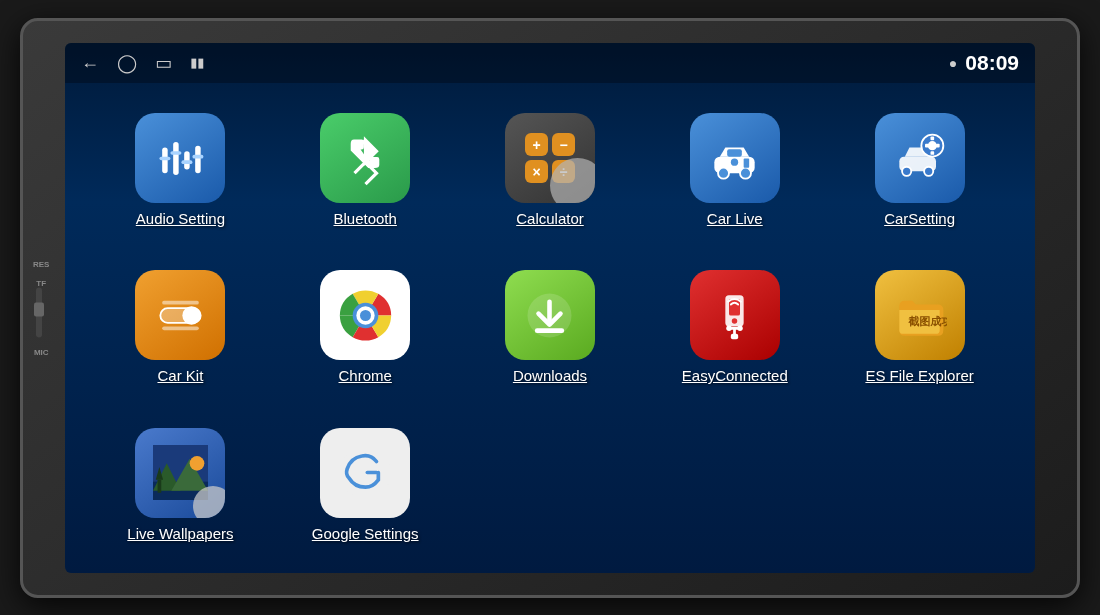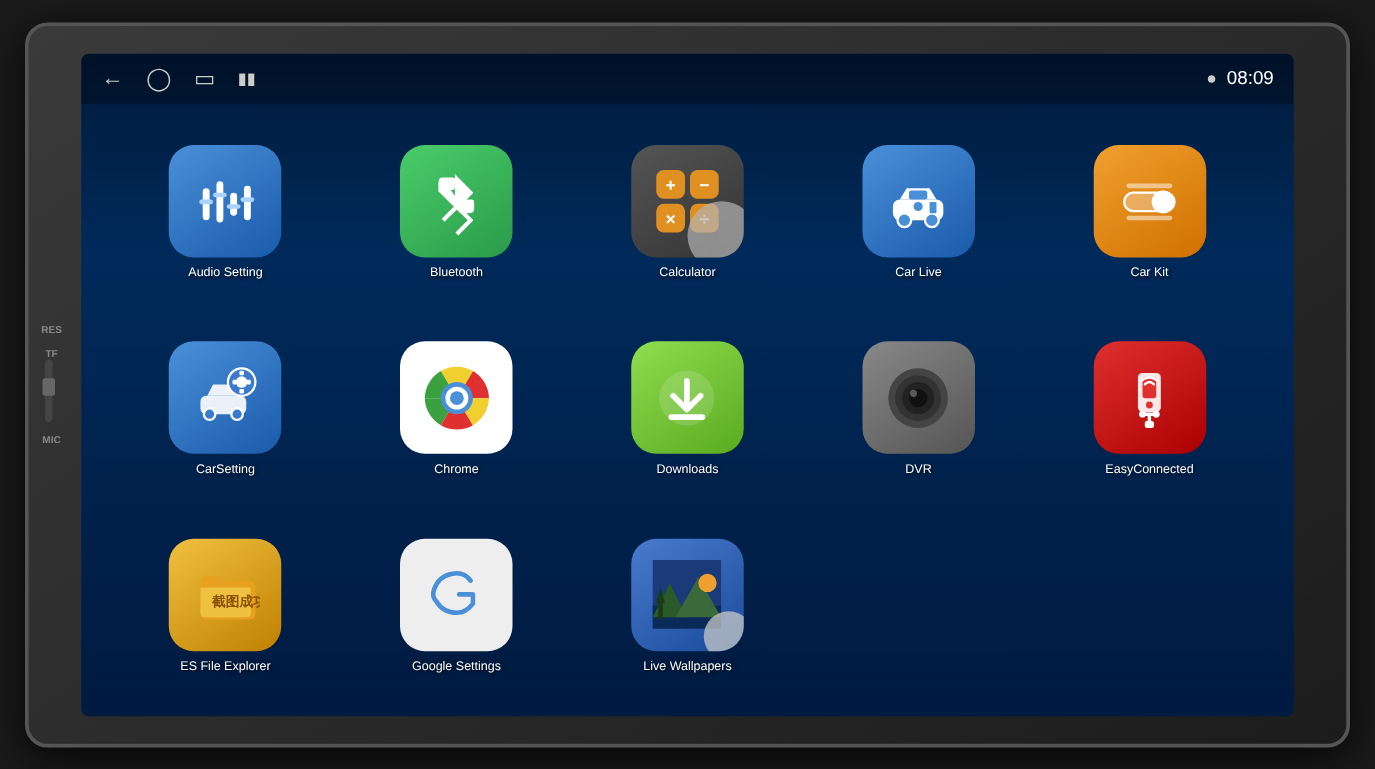--- a/index.html
+++ b/index.html
@@ -99,22 +99,22 @@
       right: 16px;
       top: 50%;
       transform: translateY(-50%);
       display: flex;
       align-items: center;
       gap: 8px;
     }
 
     .time {
       color: #fff;
-      font-size: 15px;
-      font-weight: normal;
+      font-size: 21px;
+      font-weight: bold;
     }
 
     .location-icon {
       color: #ccc;
       font-size: 14px;
     }
 
     .apps-grid {
       display: grid;
       grid-template-columns: repeat(5, 1fr);
@@ -139,24 +139,25 @@
       border-radius: 20px;
       display: flex;
       align-items: center;
       justify-content: center;
       position: relative;
       overflow: hidden;
     }
 
     .app-label {
       color: #fff;
-      font-size: 10px;
+      font-size: 15px;
       text-align: right;
       text-shadow: 1px 1px 3px rgba(0,0,0,0.8);
       white-space: nowrap;
+      text-decoration: underline;
     }
 
     
     .icon-audio { background: linear-gradient(145deg, #4a90d9, #1a5aaa); }
     .icon-aux { background: linear-gradient(145deg, #4a90d9, #1a5aaa); }
     .icon-bluetooth { background: linear-gradient(145deg, #4acd6a, #2a9a4a); }
     .icon-btmusic { background: linear-gradient(145deg, #4acd6a, #2a9a4a); }
     .icon-calculator { background: linear-gradient(145deg, #555, #333); }
     .icon-carinfo { background: linear-gradient(145deg, #4a90d9, #1a5aaa); }
     .icon-carkit { background: linear-gradient(145deg, #f0a030, #d07000); }
@@ -310,54 +311,54 @@
             <circle cx="42" cy="46" r="6" fill="#4a90d9" stroke="white" stroke-width="2"></circle>
             <rect x="22" y="20" width="16" height="8" rx="2" fill="#4a90d9"></rect>
             <circle cx="30" cy="34" r="4" fill="#4a90d9"></circle>
             <rect x="40" y="30" width="6" height="10" rx="1" fill="#4a90d9"></rect>
           </svg>
         </div>
         <span class="app-label">Car Live</span>
       </div>
 
       <div class="app-item">
-        <div class="app-icon icon-carkit">
-          <svg viewBox="0 0 60 60" fill="none">
-
-            <rect x="8" y="22" width="44" height="16" rx="8" fill="white" opacity="0.3"></rect>
-            <rect x="8" y="22" width="44" height="16" rx="8" stroke="white" stroke-width="2" fill="none"></rect>
-            <circle cx="42" cy="30" r="10" fill="white"></circle>
-            <rect x="10" y="42" width="40" height="4" rx="2" fill="white" opacity="0.5"></rect>
-            <rect x="10" y="14" width="40" height="4" rx="2" fill="white" opacity="0.5"></rect>
-          </svg>
-        </div>
-        <span class="app-label">Car Kit</span>
-      </div>
-
-      <div class="app-item">
         <div class="app-icon icon-carsetting">
           <svg viewBox="0 0 60 60" fill="none">
 
             <rect x="8" y="28" width="40" height="16" rx="5" fill="white" opacity="0.9"></rect>
             <path d="M14 28 L19 18 L38 18 L43 28" fill="white" opacity="0.9"></path>
             <circle cx="16" cy="44" r="5" fill="#3a7acc" stroke="white" stroke-width="2"></circle>
             <circle cx="40" cy="44" r="5" fill="#3a7acc" stroke="white" stroke-width="2"></circle>
 
             <circle cx="44" cy="16" r="12" fill="#3a7acc" stroke="white" stroke-width="2"></circle>
             <circle cx="44" cy="16" r="5" fill="white"></circle>
             <rect x="42" y="6" width="4" height="4" rx="1" fill="white"></rect>
             <rect x="42" y="22" width="4" height="4" rx="1" fill="white"></rect>
             <rect x="36" y="14" width="4" height="4" rx="1" fill="white"></rect>
             <rect x="48" y="14" width="4" height="4" rx="1" fill="white"></rect>
           </svg>
         </div>
         <span class="app-label">CarSetting</span>
       </div>
 
       <div class="app-item">
+        <div class="app-icon icon-carkit">
+          <svg viewBox="0 0 60 60" fill="none">
+
+            <rect x="8" y="22" width="44" height="16" rx="8" fill="white" opacity="0.3"></rect>
+            <rect x="8" y="22" width="44" height="16" rx="8" stroke="white" stroke-width="2" fill="none"></rect>
+            <circle cx="42" cy="30" r="10" fill="white"></circle>
+            <rect x="10" y="42" width="40" height="4" rx="2" fill="white" opacity="0.5"></rect>
+            <rect x="10" y="14" width="40" height="4" rx="2" fill="white" opacity="0.5"></rect>
+          </svg>
+        </div>
+        <span class="app-label">Car Kit</span>
+      </div>
+
+      <div class="app-item">
         <div class="app-icon icon-chrome" style="background: white;">
           <svg viewBox="0 0 60 60" fill="none">
             <circle cx="30" cy="30" r="28" fill="white"></circle>
 
             <path d="M30 30 L58 30 A28 28 0 0 0 44 6.4 Z" fill="#e03030"></path>
             <path d="M30 30 L44 6.4 A28 28 0 0 0 16 6.4 Z" fill="#f0d030"></path>
             <path d="M30 30 L16 6.4 A28 28 0 0 0 2 30 Z" fill="#3aa040"></path>
             <path d="M30 30 L2 30 A28 28 0 0 0 16 53.6 Z" fill="#3aa040"></path>
             <path d="M30 30 L16 53.6 A28 28 0 0 0 44 53.6 Z" fill="#e03030"></path>
             <path d="M30 30 L44 53.6 A28 28 0 0 0 58 30 Z" fill="#f0d030"></path>
@@ -375,33 +376,20 @@
           <svg viewBox="0 0 60 60" fill="none">
             <circle cx="30" cy="30" r="24" fill="rgba(255,255,255,0.15)"></circle>
             <path d="M30 15 L30 35" stroke="white" stroke-width="5" stroke-linecap="round"></path>
             <path d="M18 28 L30 40 L42 28" stroke="white" stroke-width="5" stroke-linecap="round" stroke-linejoin="round" fill="none"></path>
             <rect x="14" y="44" width="32" height="5" rx="2.5" fill="white"></rect>
           </svg>
         </div>
         <span class="app-label">Downloads</span>
       </div>
 
-      <div class="app-item">
-        <div class="app-icon icon-dvr">
-          <svg viewBox="0 0 60 60" fill="none">
-
-            <circle cx="30" cy="30" r="26" fill="#444"></circle>
-            <circle cx="30" cy="30" r="20" fill="#333"></circle>
-            <circle cx="30" cy="30" r="14" fill="#222"></circle>
-            <circle cx="30" cy="30" r="8" fill="#111"></circle>
-            <circle cx="26" cy="26" r="3" fill="rgba(255,255,255,0.3)"></circle>
-          </svg>
-        </div>
-        <span class="app-label">DVR</span>
-      </div>
 
       <div class="app-item">
         <div class="app-icon icon-easyconnected">
           <svg viewBox="0 0 60 60" fill="none">
 
             <rect x="20" y="8" width="20" height="34" rx="4" fill="white" opacity="0.9"></rect>
             <rect x="24" y="12" width="12" height="18" rx="2" fill="#e03030"></rect>
             <circle cx="30" cy="36" r="3" fill="#e03030"></circle>
 
             <path d="M24 44 L36 44" stroke="white" stroke-width="3" stroke-linecap="round"></path>
@@ -424,46 +412,46 @@
             <path d="M8 20 Q8 14 14 14 L22 14 L26 18 L50 18 Q56 18 56 24 L56 46 Q56 52 50 52 L14 52 Q8 52 8 46 Z" fill="#e8a020"></path>
             <path d="M8 24 L52 24 L52 46 Q52 50 48 50 L12 50 Q8 50 8 46 Z" fill="#f0c040"></path>
 
             <text x="18" y="40" font-size="12" fill="#8a5000" font-weight="bold">截图成功</text>
           </svg>
         </div>
         <span class="app-label">ES File Explorer</span>
       </div>
 
       <div class="app-item">
+        <div class="app-icon icon-livewallpapers">
+          <svg viewBox="0 0 60 60" fill="none">
+
+            <rect width="60" height="60" rx="0" fill="#1a3a7a"></rect>
+            <rect x="0" y="40" width="60" height="20" fill="#0a2a5a"></rect>
+
+            <polygon points="0,50 15,20 30,50" fill="#2a5a2a"></polygon>
+            <polygon points="20,50 40,15 60,50" fill="#3a6a3a"></polygon>
+
+            <circle cx="48" cy="20" r="8" fill="#f0a030"></circle>
+
+            <rect x="5" y="38" width="4" height="14" fill="#1a3a1a"></rect>
+            <polygon points="3,38 7,24 11,38" fill="#1a3a1a"></polygon>
+          </svg>
+          <div class="overlay-circle-small"></div>
+        </div>
+        <span class="app-label">Live Wallpapers</span>
+      </div>
+
+      <div class="app-item">
         <div class="app-icon icon-googlesettings" style="background: #eee;">
           <svg viewBox="0 0 60 60" fill="none">
 
             <circle cx="30" cy="30" r="28" fill="#eee"></circle>
             <path d="M44 30 L44 38 Q38 46 30 46 Q18 46 12 36 Q8 32 10 26 Q14 14 26 12 Q36 10 42 18" stroke="#4a90d9" stroke-width="4" fill="none" stroke-linecap="round"></path>
             <rect x="30" y="28" width="14" height="4" rx="2" fill="#4a90d9"></rect>
           </svg>
         </div>
         <span class="app-label">Google Settings</span>
       </div>
 
-      <div class="app-item">
-        <div class="app-icon icon-livewallpapers">
-          <svg viewBox="0 0 60 60" fill="none">
-
-            <rect width="60" height="60" rx="0" fill="#1a3a7a"></rect>
-            <rect x="0" y="40" width="60" height="20" fill="#0a2a5a"></rect>
-
-            <polygon points="0,50 15,20 30,50" fill="#2a5a2a"></polygon>
-            <polygon points="20,50 40,15 60,50" fill="#3a6a3a"></polygon>
-
-            <circle cx="48" cy="20" r="8" fill="#f0a030"></circle>
-
-            <rect x="5" y="38" width="4" height="14" fill="#1a3a1a"></rect>
-            <polygon points="3,38 7,24 11,38" fill="#1a3a1a"></polygon>
-          </svg>
-          <div class="overlay-circle-small"></div>
-        </div>
-        <span class="app-label">Live Wallpapers</span>
-      </div>
-
     </div>
   </div>
 </div>
 
 </body></html>

